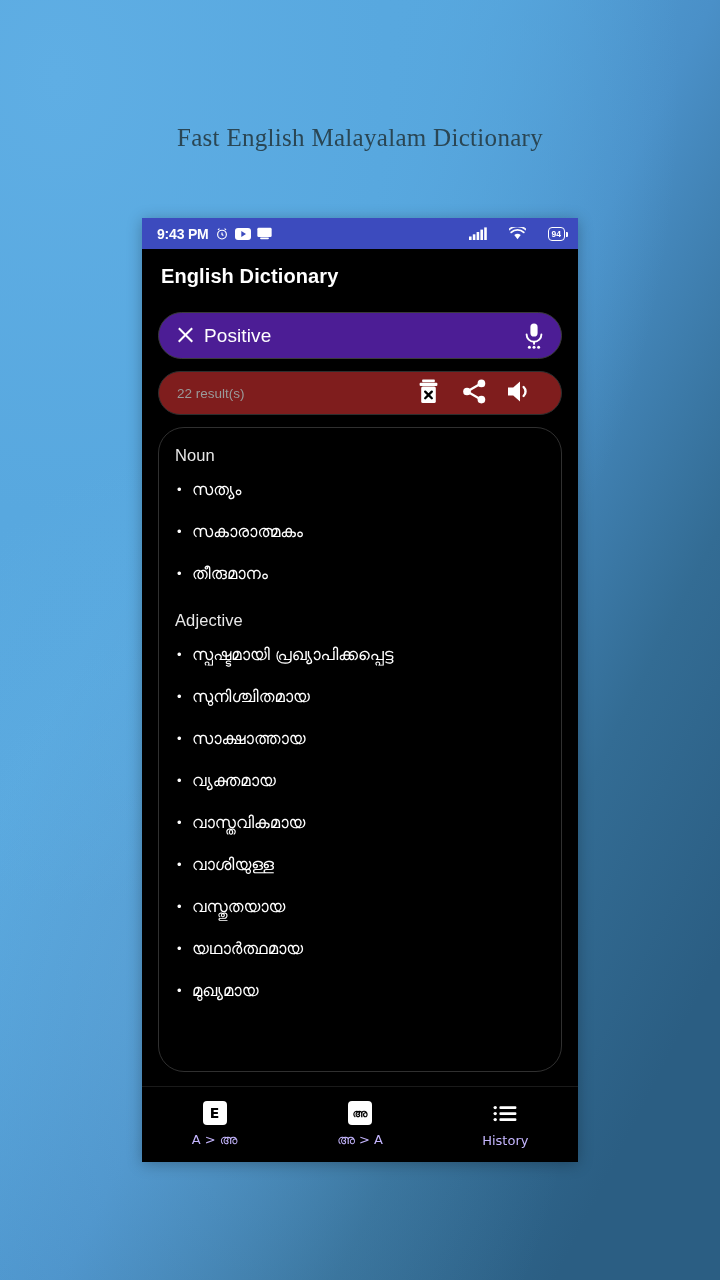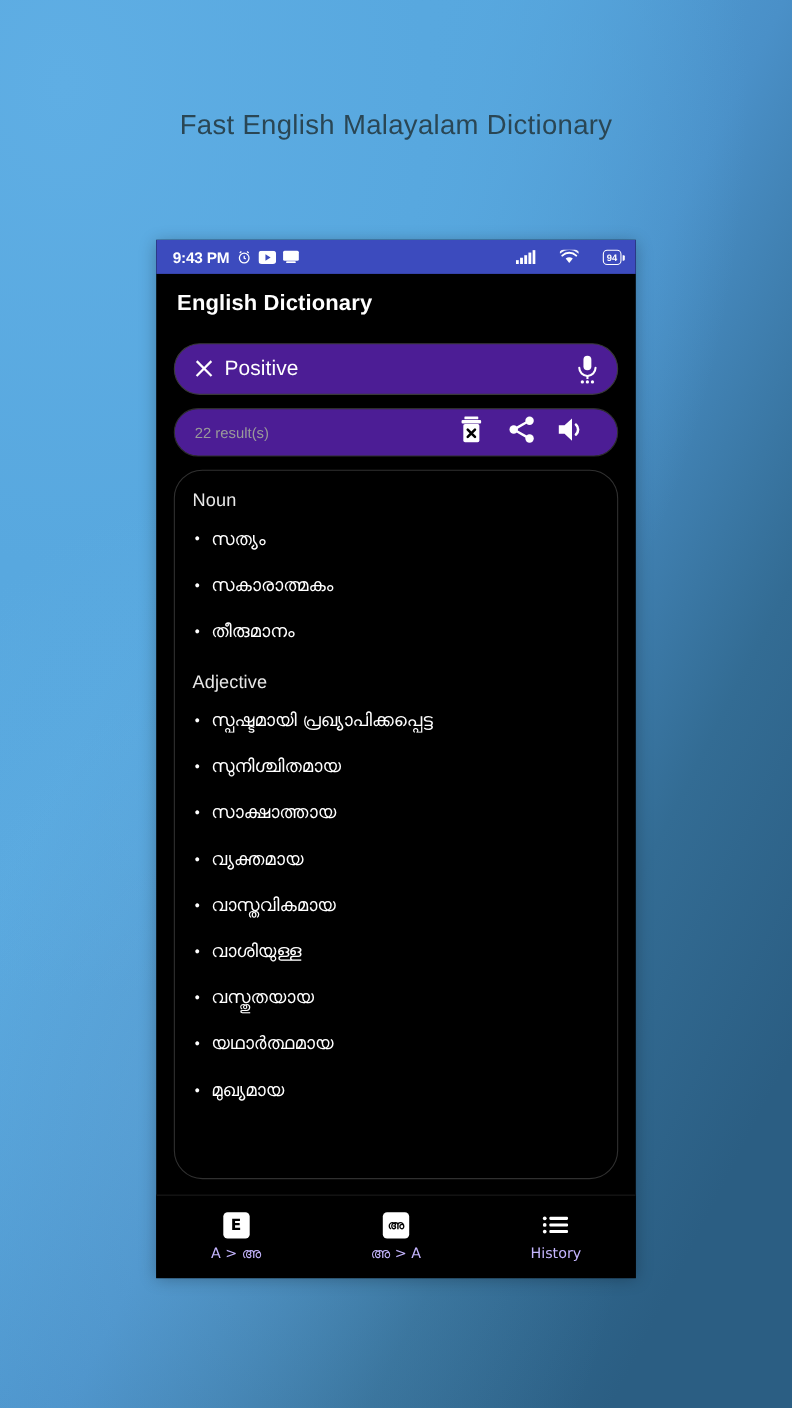--- a/index.html
+++ b/index.html
@@ -27,28 +27,28 @@
   #promo-vignette {
     position: absolute;
     inset: 0;
     background: radial-gradient(ellipse 85% 70% at 28% 78%, rgba(120,190,235,0.30) 0%, rgba(120,190,235,0) 62%);
     pointer-events: none;
   }
 
   
   #promo-title {
     position: absolute;
-    top: 100px;
+    top: 124px;
     left: 0;
     width: 720px;
     text-align: center;
     font-size: 25px;
     letter-spacing: 0.3px;
     color: #2A4654;
-    font-family: Liberation Sans, sans-serif;
+    font-family: Liberation Serif, serif;
     font-weight: 400;
   }
 
   
   #phone {
     position: absolute;
     left: 142px;
     top: 218px;
     width: 436px;
     height: 944px;
@@ -139,21 +139,21 @@
     overflow: hidden;
   }
   #mic-icon { flex: 0 0 auto; display: flex; }
 
   
   #results-bar {
     margin: 12px 16px 0 16px;
     height: 44px;
     border: 1.3px solid #2E2E2E;
     border-radius: 22px;
-    background: #4c1d95;
+    background: #7f1d1d;
     display: flex;
     align-items: center;
     padding: 0 18px 0 18px;
   }
   #results-count {
     color: #9A9A9A;
     font-size: 13.5px;
     flex: 1;
   }
   .action-btn {

